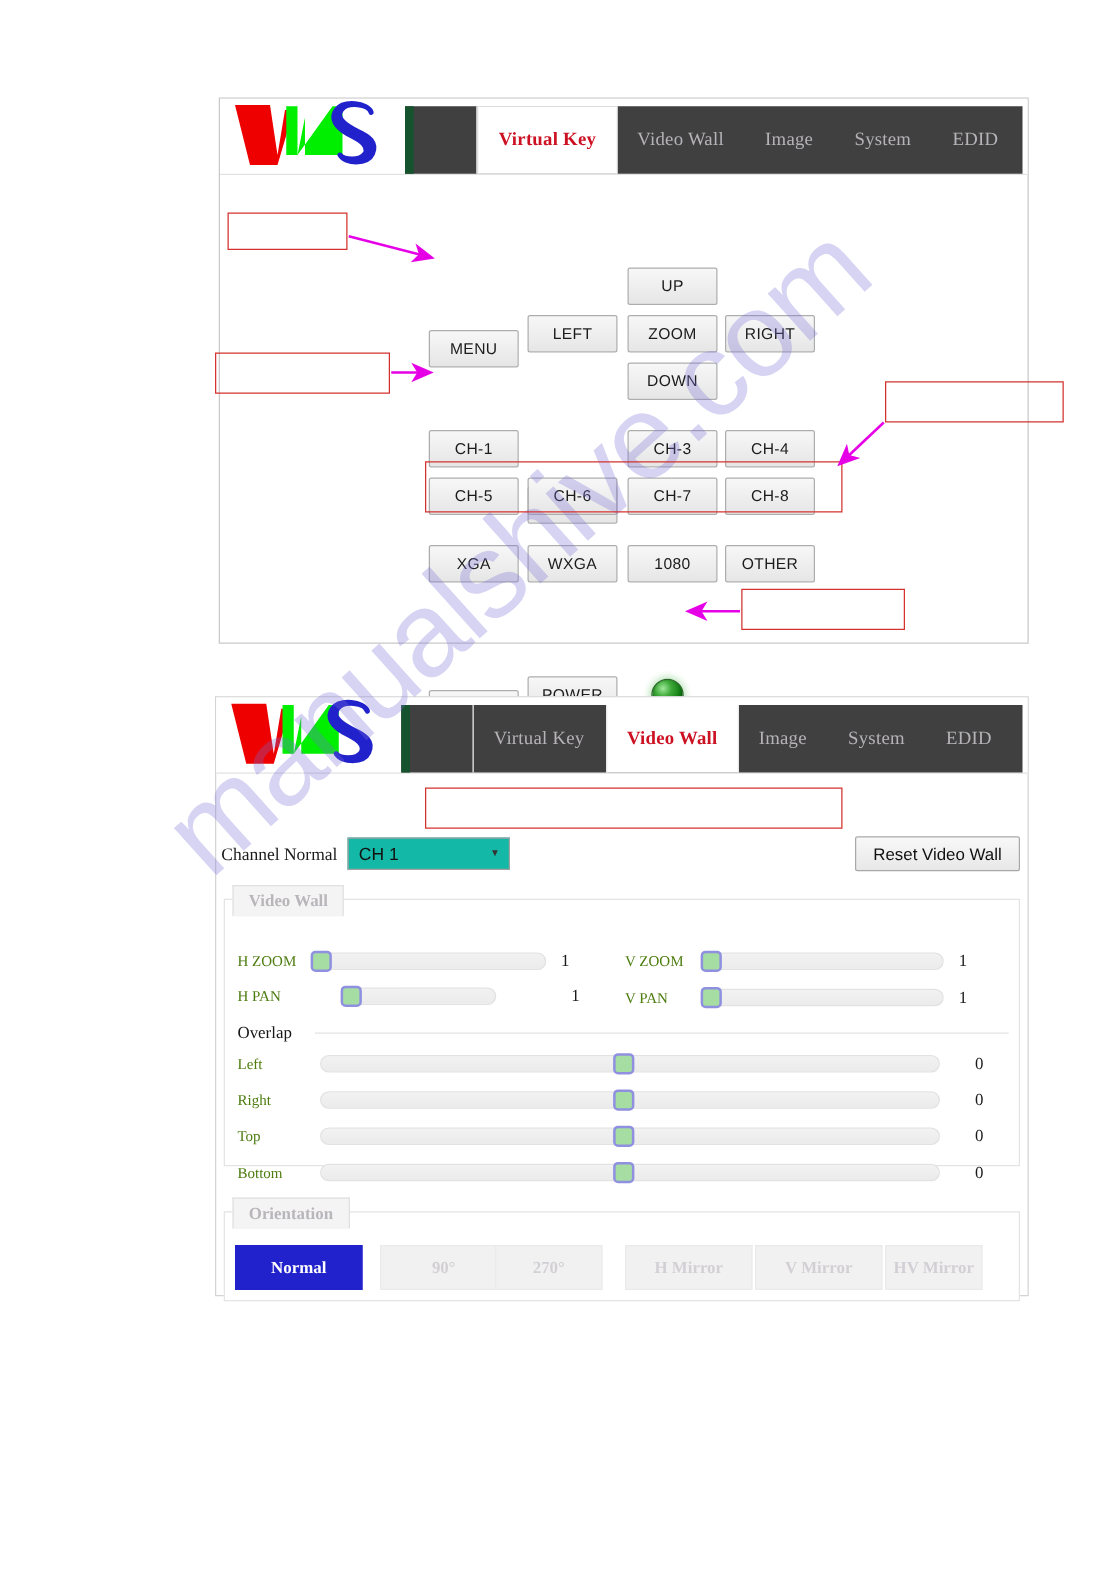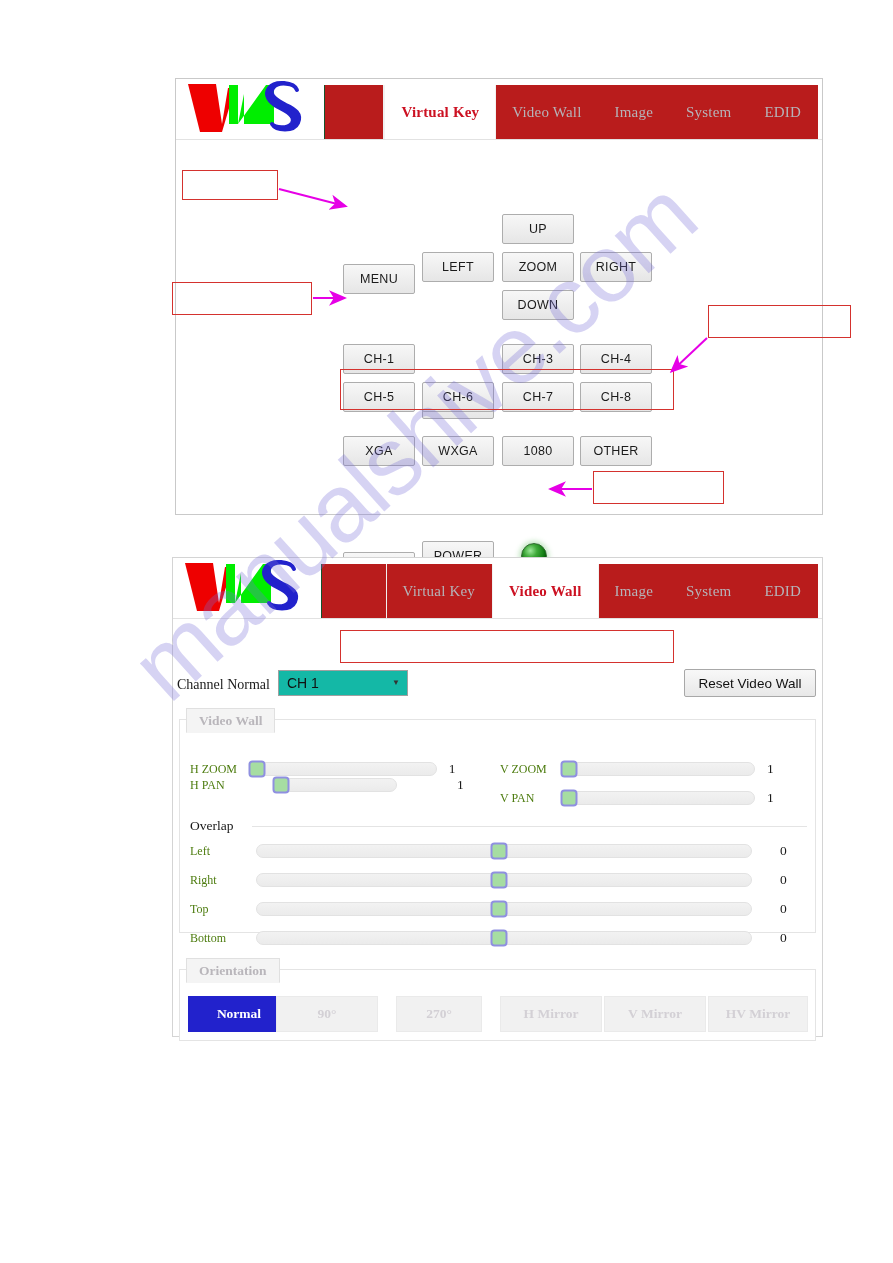--- a/index.html
+++ b/index.html
@@ -73,25 +73,24 @@
     top: -1px;
     width: 135px;
     height: 60px;
   }
   .navbar {
     position: absolute;
     left: 148px;
     top: 6px;
     right: 4px;
     height: 54px;
-    background: #b91c1c;
-    border-left: 1px solid #14532d;
+    background: #404040;
+    border-left: 7px solid #14532d;
     display: flex;
     align-items: stretch;
-    justify-content: flex-end;
   }
   .nav-spacer {
     width: 50px;
     border-right: 1px solid #f0f0f0;
   }
   .nav-tab {
     display: flex;
     align-items: center;
     justify-content: center;
     padding: 0 16px;
@@ -416,21 +415,21 @@
       </div>
 
       <div class="sl-row" style="left:320px; top:38px; width:300px;">
         <span class="sl-label" style="width:62px;">V ZOOM</span>
         <div class="track" style="width:193px;">
           <div class="thumb" style="left:3%;"></div>
         </div>
         <span class="sl-val" style="width:24px; margin-left:12px;">1</span>
       </div>
 
-      <div class="sl-row" style="left:10px; top:54px; width:282px;gap:48px;">
+      <div class="sl-row" style="left:10px; top:66px; width:282px;gap:48px;">
         <span class="sl-label" style="width:62px;">H PAN</span>
         <div class="track" style="width:193px;">
           <div class="thumb" style="left:3%;"></div>
         </div>
         <span class="sl-val" style="width:24px; margin-left:12px;">1</span>
       </div>
 
       <div class="sl-row" style="left:320px; top:67px; width:300px;">
         <span class="sl-label" style="width:62px;">V PAN</span>
         <div class="track" style="width:193px;">
@@ -473,25 +472,25 @@
         </div>
         <span class="sl-val" style="width:24px; margin-left:28px;">0</span>
       </div>
     </div>
 
     <div style="height:26px;"></div>
 
     <div class="group" id="group-orientation">
       <div class="group-legend">Orientation</div>
       <div class="ori-btn active" style="left:8px;   width:102px;">Normal</div>
-      <div class="ori-btn" style="left:96px; width:102px;">90°</div>
+      <div class="ori-btn" style="left:124px; width:102px;">90°</div>
       <div class="ori-btn" style="left:216px; width:86px;">270°</div>
       <div class="ori-btn" style="left:320px; width:102px;">H Mirror</div>
       <div class="ori-btn" style="left:424px; width:102px;">V Mirror</div>
-      <div class="ori-btn" style="left:528px; width:100px;">HV Mirror</div>
+      <div class="ori-btn" style="left:528px; width:78px;">HV Mirror</div>
     </div>
   </div>
 </div>
 
 <div class="anno-box" style="left:182px; top:170px; width:96px;  height:30px;"></div>
 <div class="anno-box" style="left:172px; top:282px; width:140px; height:33px;"></div>
 <div class="anno-box" style="left:708px; top:305px; width:143px; height:33px;"></div>
 <div class="anno-box" style="left:593px; top:471px; width:131px; height:33px;"></div>
 <div class="anno-box" style="left:340px; top:630px; width:334px; height:33px;"></div>
 

